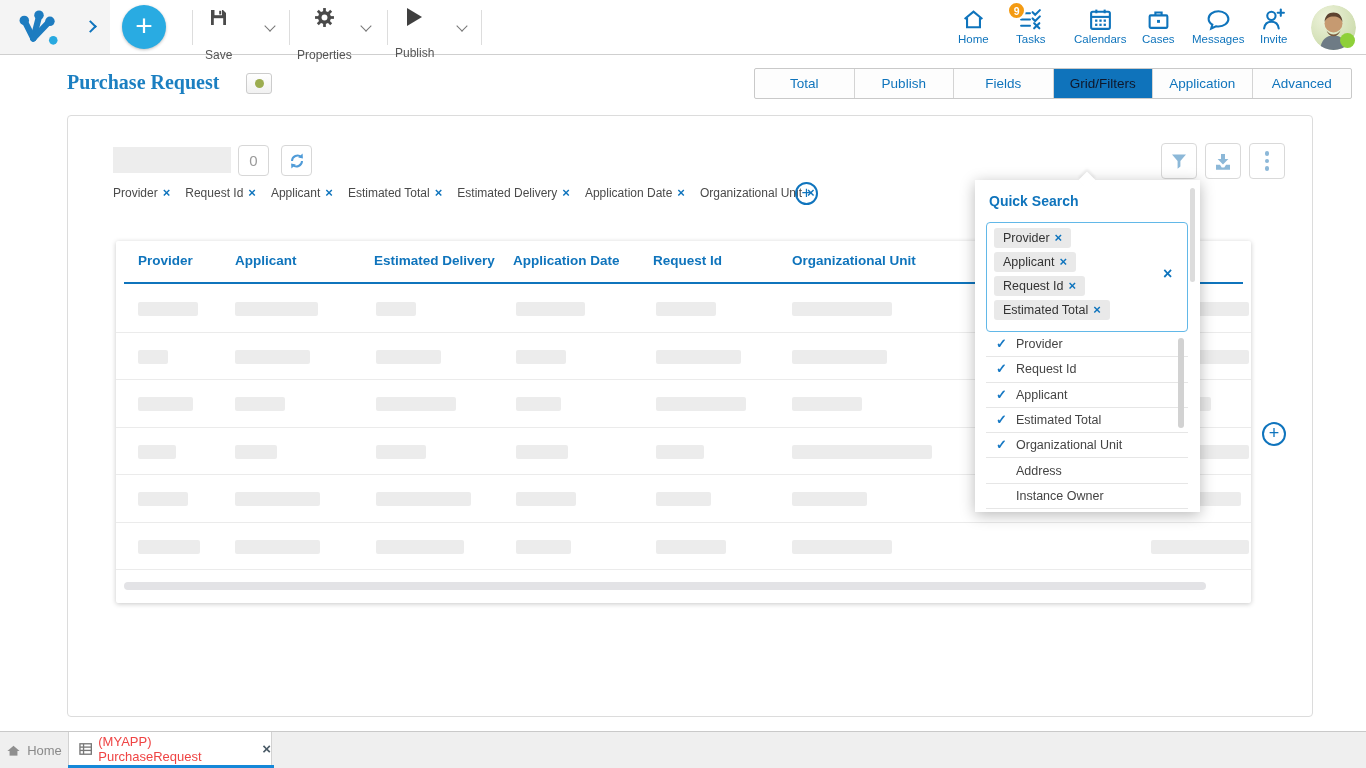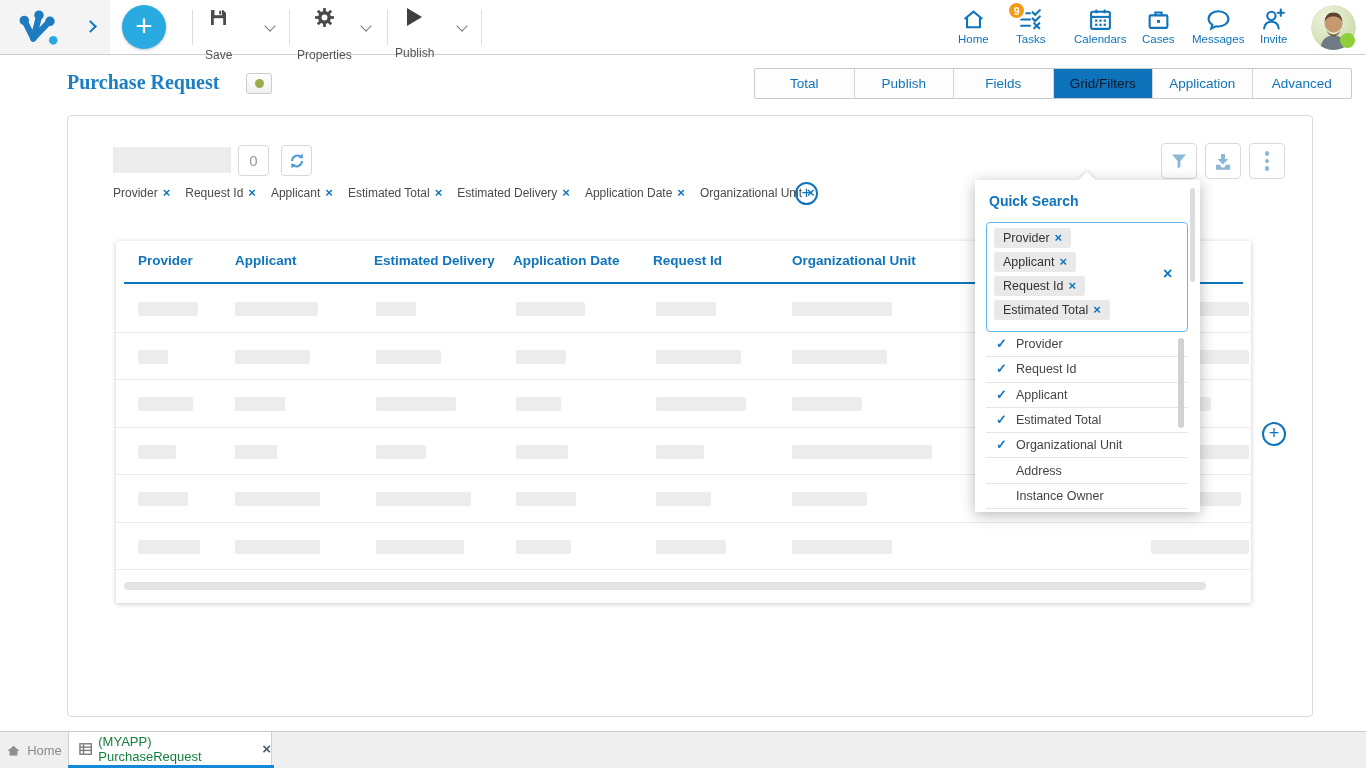--- a/index.html
+++ b/index.html
@@ -86,21 +86,21 @@
   .qs-options { position:absolute; left:11px; top:152px; width:202px; }
   .qs-opt { position:relative; height:25.3px; border-bottom:1px solid #e6e6e6; display:flex; align-items:center; padding-left:30px; font-size:12.5px; color:#444; cursor:pointer; background:#fff; }
   .check-icon { position:absolute; left:10px; top:4px; visibility:hidden; }
   .check-icon::before { content:"✓"; color:#1779c4; font-weight:bold; font-size:13px; }
   .qs-opt.checked .check-icon { visibility:visible; }
   .qs-list-scroll { position:absolute; left:203px; top:158px; width:6px; height:90px; background:#d2d2d2; border-radius:4px; cursor:pointer; }
 
   
   .bottombar { position:absolute; left:0; top:731px; width:1366px; height:37px; background:#efefef; border-top:1px solid #c9c9c9; z-index:10; }
   .btab-home { position:absolute; left:0; top:0; width:68px; height:36px; display:flex; align-items:center; justify-content:center; gap:6px; font-size:13px; color:#8a8a8a; cursor:pointer; }
-  .btab-app { position:absolute; left:68px; top:0; width:204px; height:33px; background:#fff; border-left:1px solid #d2d2d2; border-right:1px solid #d2d2d2; display:flex; align-items:center; padding-left:10px; gap:6px; font-size:13px; color:#15803d; cursor:pointer; }
+  .btab-app { position:absolute; left:68px; top:0; width:204px; height:33px; background:#fff; border-left:1px solid #d2d2d2; border-right:1px solid #d2d2d2; display:flex; align-items:center; padding-left:10px; gap:6px; font-size:13px; color:#ef4444; cursor:pointer; }
   .btab-close { margin-left:6px; cursor:pointer; }
   .btab-close::before { content:"×"; color:#4a5a66; font-weight:bold; font-size:15px; }
   .btab-underline { position:absolute; left:68px; top:33px; width:206px; height:4px; background:#1588d8; }
 </style>
 </head>
 <body>
 
 <div id="app">
 
   <header class="topbar">

